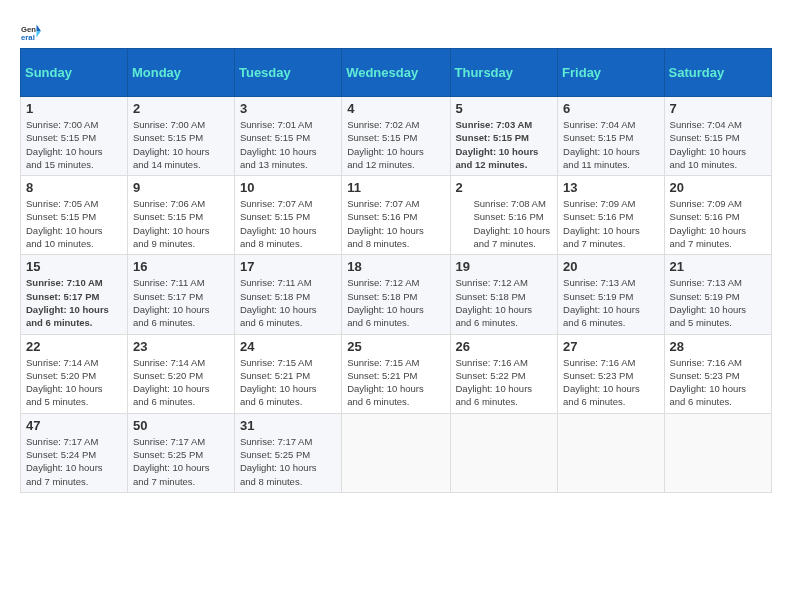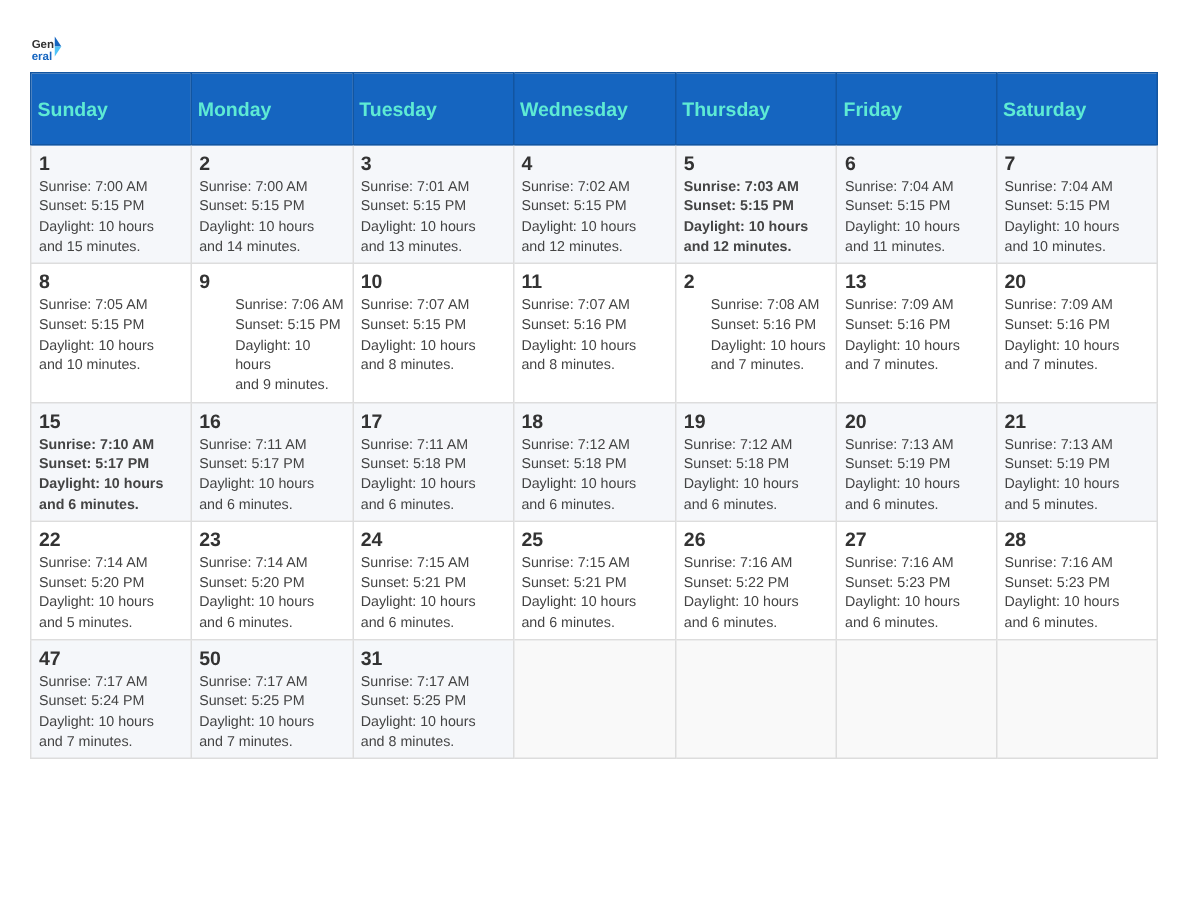--- a/index.html
+++ b/index.html
@@ -157,21 +157,21 @@
       <tr>
         <td>
           <span class="day-num">8</span>
           <div class="day-info" style="white-space: pre-line;">Sunrise: 7:05 AM
 Sunset: 5:15 PM
 Daylight: 10 hours
 and 10 minutes.</div>
         </td>
         <td>
           <span class="day-num">9</span>
-          <div class="day-info" style="white-space: pre-line; margin-left: 24px;">Sunrise: 7:06 AM
+          <div class="day-info" style="white-space: pre-line;">Sunrise: 7:06 AM
 Sunset: 5:15 PM
 Daylight: 10 hours
 and 9 minutes.</div>
         </td>
         <td>
           <span class="day-num">10</span>
           <div class="day-info" style="white-space: pre-line;">Sunrise: 7:07 AM
 Sunset: 5:15 PM
 Daylight: 10 hours
 and 8 minutes.</div>

